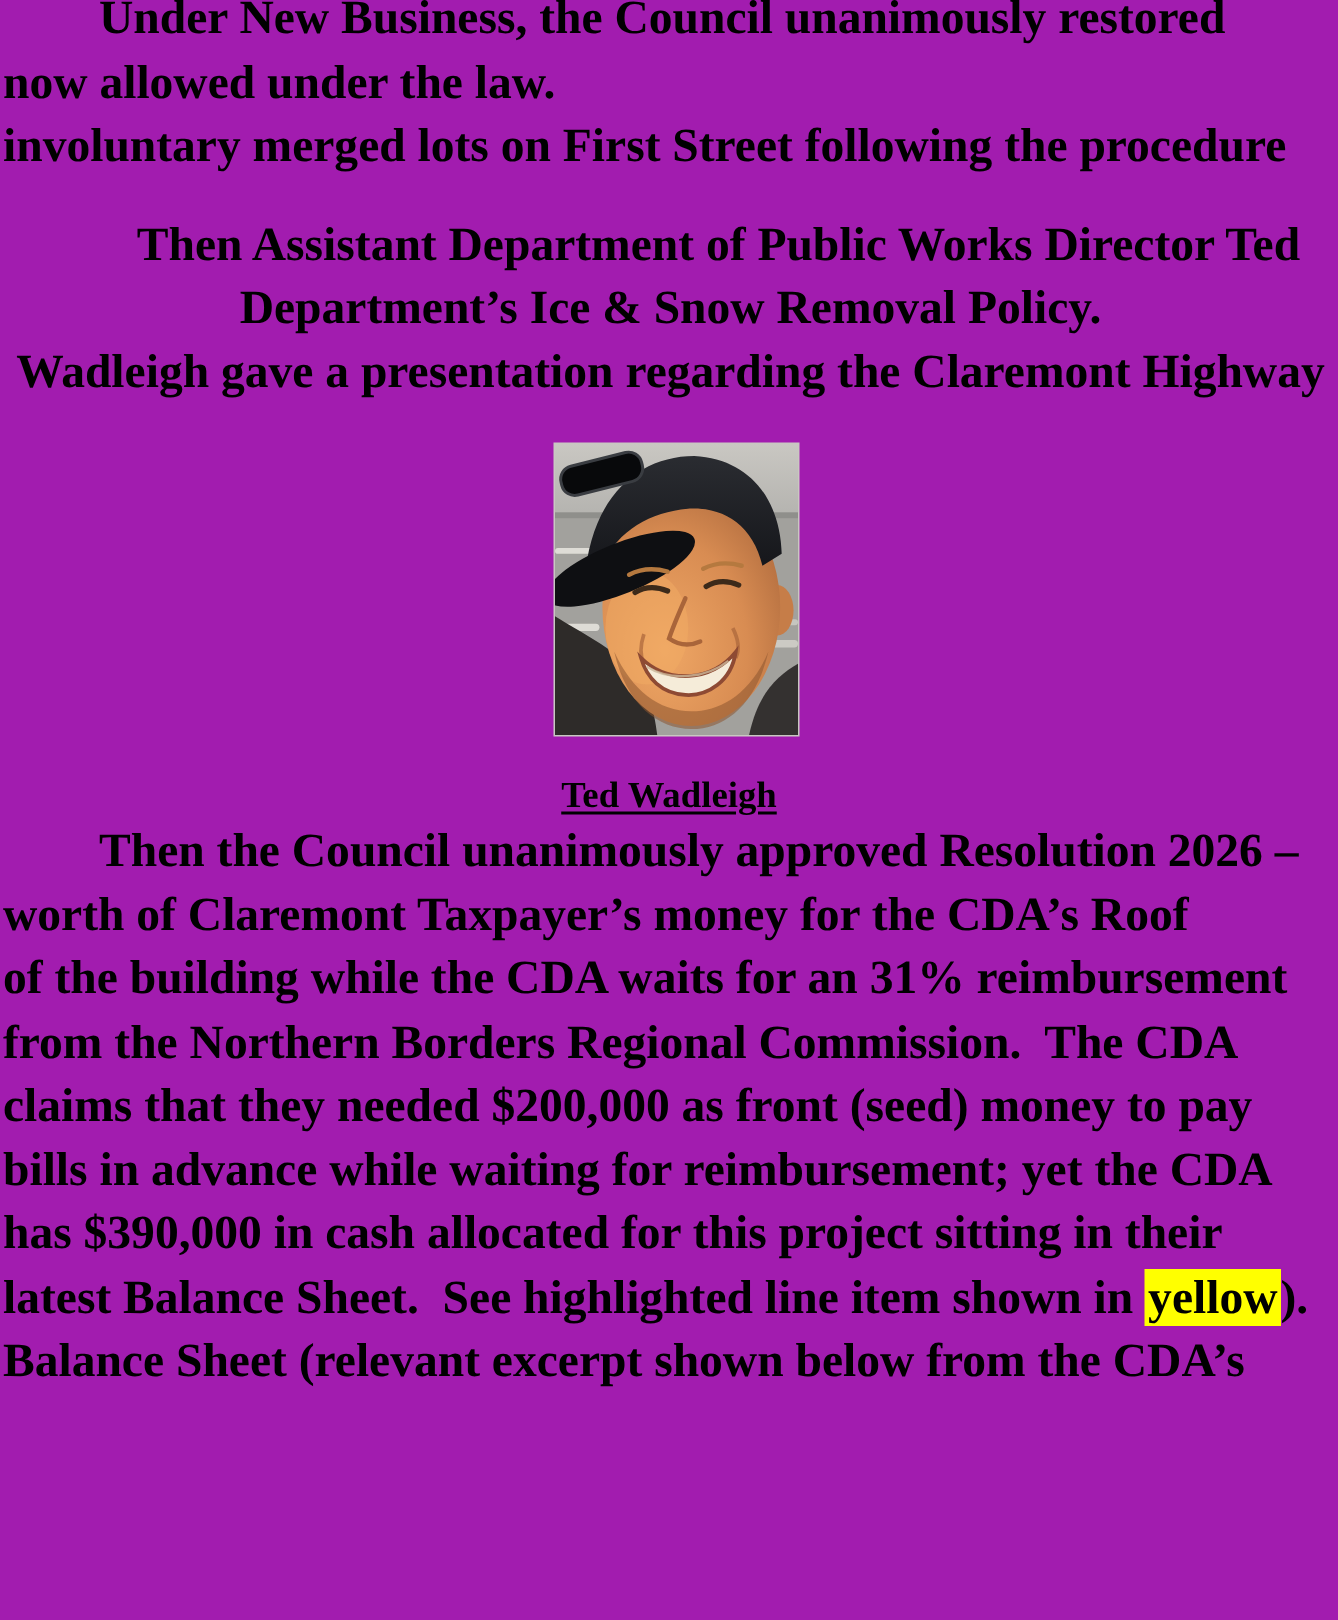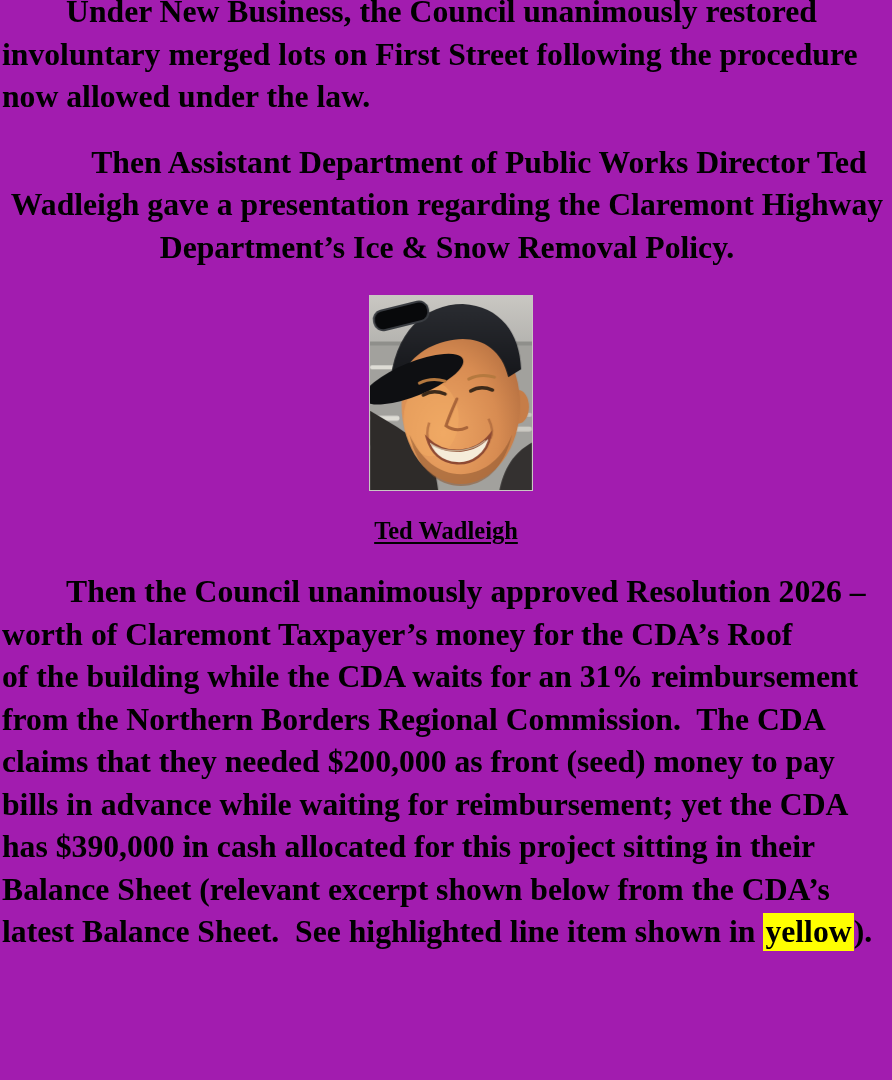--- a/index.html
+++ b/index.html
@@ -17,21 +17,21 @@
   .para {
     margin: 0;
     padding: 0 0 0 2px;
     font-size: 31.7px;
     line-height: 42.5px;
   }
   .para .line { white-space: pre-wrap; }
   .para .line.first { text-indent: 64px; }
   .p1 { margin-top: -9px; }
   .p2 { margin-top: 23px; text-align: center; }
-  .p3 { margin-top: 25px; }
+  .p3 { }
   .photo-figure {
     margin: 26px 0 0 369px;
     width: 164px;
     height: 196px;
     border: 1px solid #c9c7c2;
     box-sizing: border-box;
     overflow: hidden;
   }
   .photo-figure svg { display: block; width: 100%; height: 100%; }
   .caption {
@@ -50,28 +50,28 @@
     padding: 1px 2px 2px 2px;
   }
 </style>
 </head>
 <body>
 
 <div class="page">
 
   <div class="para p1">
     <div class="line first">Under New Business, the Council unanimously restored</div>
+    <div class="line">now allowed under the law.</div>
     <div class="line">involuntary merged lots on First Street following the procedure</div>
-    <div class="line">now allowed under the law.</div>
   </div>
 
   <div class="para p2">
     <div class="line first">Then Assistant Department of Public Works Director Ted</div>
+    <div class="line">Department’s Ice &amp; Snow Removal Policy.</div>
     <div class="line">Wadleigh gave a presentation regarding the Claremont Highway</div>
-    <div class="line">Department’s Ice &amp; Snow Removal Policy.</div>
   </div>
 
   <figure class="photo-figure">
     <svg viewBox="0 0 164 196" preserveAspectRatio="none">
       <defs>
         <linearGradient id="skyGrad" x1="0" y1="0" x2="0" y2="1">
           <stop offset="0" stop-color="#c9c7c2"></stop>
           <stop offset="1" stop-color="#b3b2ae"></stop>
         </linearGradient>
         <radialGradient id="skinGrad" cx="0.35" cy="0.68" r="0.85">
@@ -142,17 +142,17 @@
   </div>
 
   <div class="para p3">
     <div class="line first">Then the Council unanimously approved Resolution 2026 –</div>
     <div class="line">worth of Claremont Taxpayer’s money for the CDA’s Roof</div>
     <div class="line">of the building while the CDA waits for an 31% reimbursement</div>
     <div class="line">from the Northern Borders Regional Commission.  The CDA</div>
     <div class="line">claims that they needed $200,000 as front (seed) money to pay</div>
     <div class="line">bills in advance while waiting for reimbursement; yet the CDA</div>
     <div class="line">has $390,000 in cash allocated for this project sitting in their</div>
+    <div class="line"><span>latest Balance Sheet.  See highlighted line item shown in </span><span class="hl">yellow</span><span>).</span></div>
     <div class="line">Balance Sheet (relevant excerpt shown below from the CDA’s</div>
-    <div class="line"><span>latest Balance Sheet.  See highlighted line item shown in </span><span class="hl">yellow</span><span>).</span></div>
   </div>
 
 </div>
 
 </body></html>

